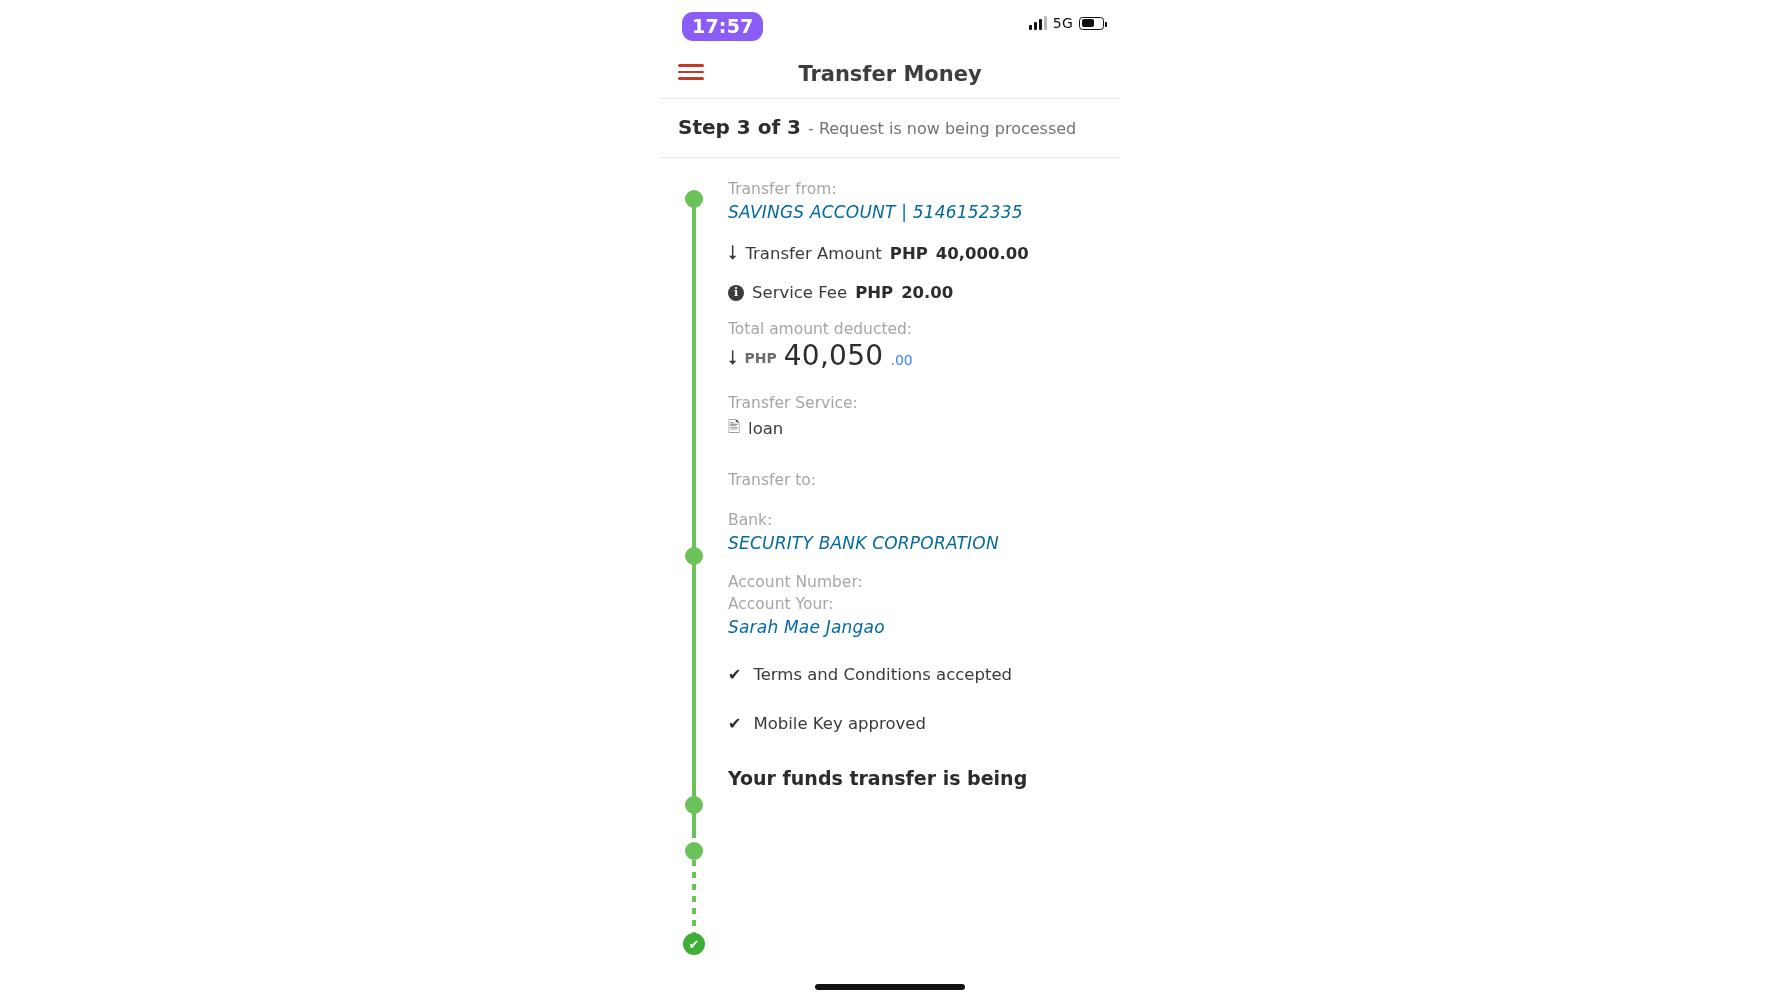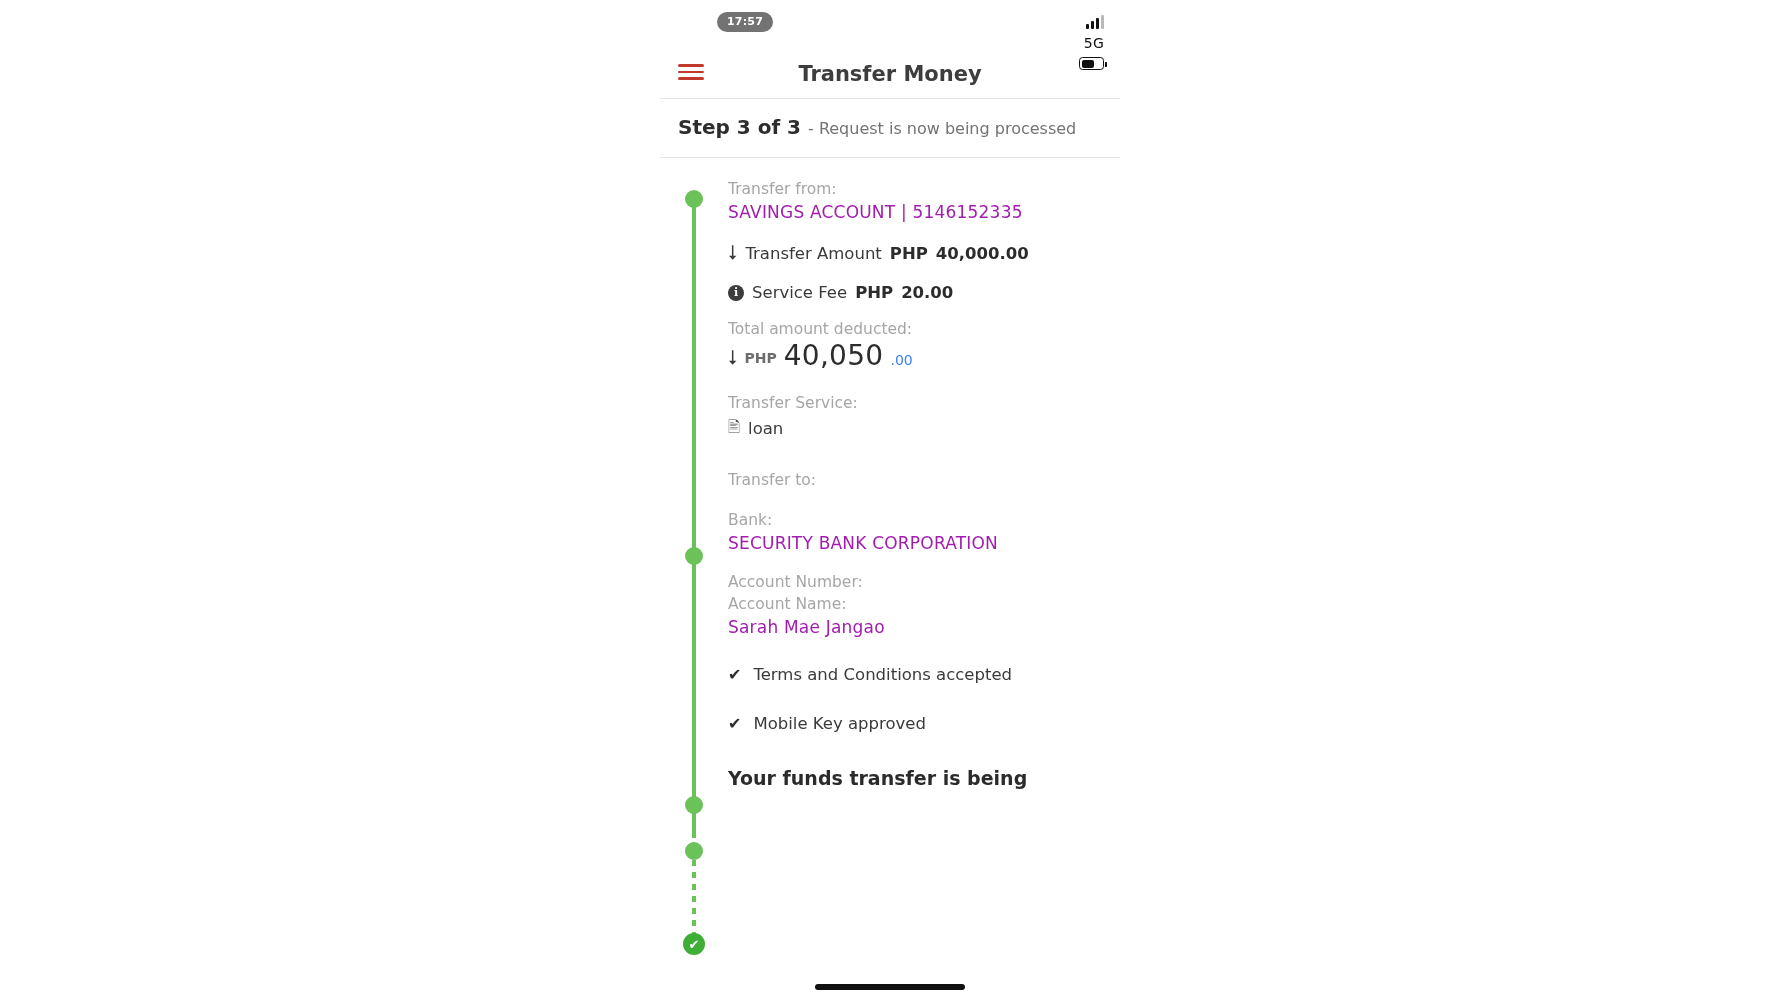--- a/index.html
+++ b/index.html
@@ -22,37 +22,35 @@
 
   
   .statusbar {
     position: relative;
     height: 50px;
   }
   .time-pill {
     position: absolute;
     left: 22px;
     top: 12px;
-    background: #737373;
+    background: #8b5cf6;
     color: #ffffff;
-    font-size: 11px;
+    font-size: 19px;
     font-weight: 600;
     border-radius: 11px;
     padding: 3px 10px 4px 10px;
     letter-spacing: 0.2px;
-    margin-left: 35px;
   }
   .status-right {
     position: absolute;
     right: 16px;
     top: 15px;
     display: flex;
-    align-items: flex-end;
+    align-items: center;
     gap: 6px;
-    flex-direction: column;
   }
   .bars { display: flex; align-items: flex-end; gap: 2px; height: 14px; }
   .bars i { display: block; width: 3px; background: #111; border-radius: 1px; }
   .bars i:nth-child(1) { height: 5px; }
   .bars i:nth-child(2) { height: 8px; }
   .bars i:nth-child(3) { height: 11px; }
   .bars i:nth-child(4) { height: 14px; background: #b9b9b9; }
   .net-label {
     font-size: 14px;
     color: #111;
@@ -162,23 +160,24 @@
     position: relative;
     padding-left: 68px;
   }
   .label {
     font-size: 15.5px;
     color: #a6a6a6;
     margin-bottom: 4px;
   }
   .value {
     font-size: 17px;
-    color: #a21caf;
+    color: #0369a1;
     margin-bottom: 20px;
     letter-spacing: 0.2px;
+    font-style: italic;
   }
   .row-inline {
     display: flex;
     align-items: center;
     gap: 8px;
     font-size: 16.5px;
     color: #3a3a3a;
     margin-bottom: 18px;
   }
   .row-inline b { font-weight: 700; color: #2c2c2c; }
@@ -355,21 +354,21 @@
         <span>loan</span>
       </div>
     </div>
 
     <div class="section" style="padding-top:12px;">
       <div class="label">Transfer to:</div>
       <div style="height:18px;"></div>
       <div class="label">Bank:</div>
       <div class="value">SECURITY BANK CORPORATION</div>
       <div class="label">Account Number:</div>
-      <div class="label">Account Name:</div>
+      <div class="label">Account Your:</div>
       <div class="value">Sarah Mae Jangao</div>
     </div>
 
     <div class="section" style="padding-top:8px;">
       <div class="check-row" style="margin-bottom:30px;">
         <span class="ck">✔</span>
         <span>Terms and Conditions accepted</span>
       </div>
       <div class="check-row" style="margin-bottom:34px;">
         <span class="ck">✔</span>

